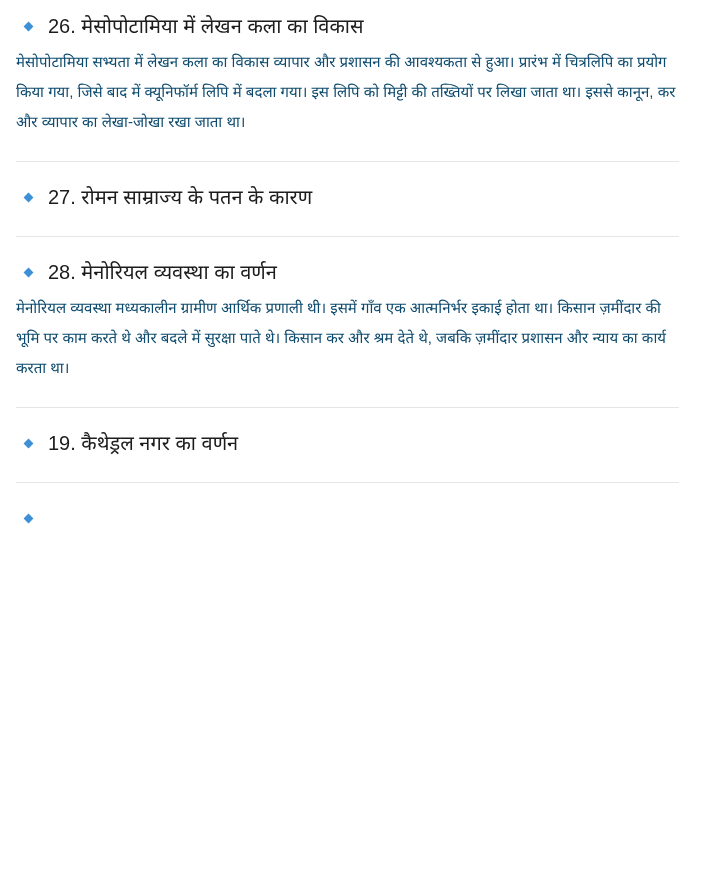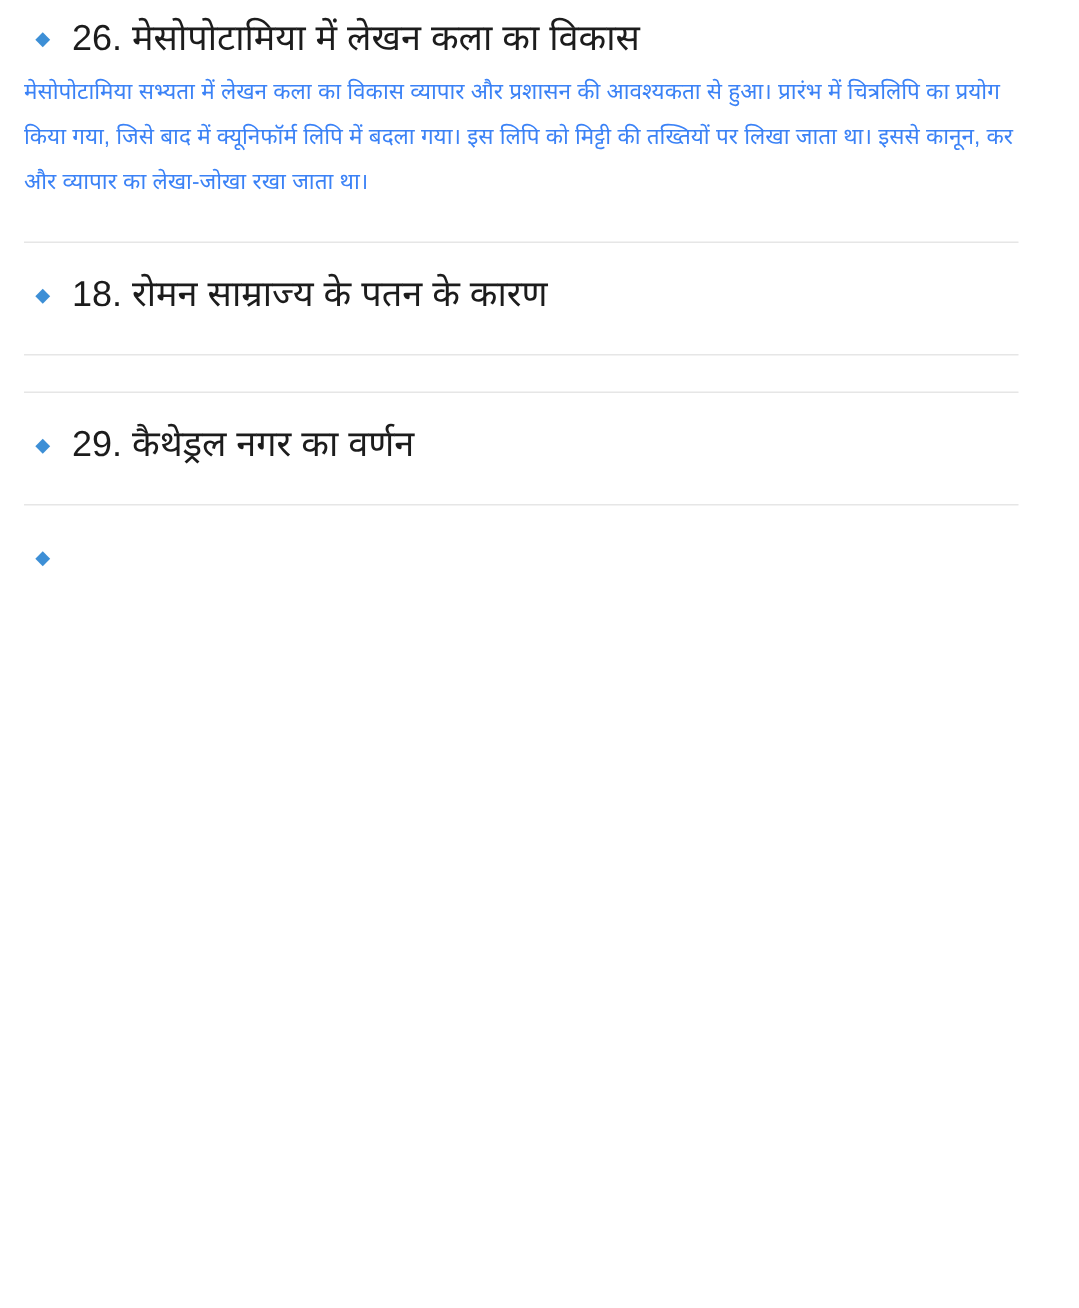--- a/index.html
+++ b/index.html
@@ -14,26 +14,26 @@
     display: flex; align-items: center;
     height: 30px; margin-top: 11px;
   }
   .section:first-child .section-head { margin-top: 11px; }
   .bullet {
     width: 7px; height: 7px; background: #3d8fd6;
     transform: rotate(45deg); margin-left: 9px; margin-right: 16px;
     flex: 0 0 auto;
   }
   .section-title {
-    font-size: 24px; font-weight: 500; color: #1c1c1c;
+    font-size: 20px; font-weight: 500; color: #1c1c1c;
     letter-spacing: 0; line-height: 30px; white-space: nowrap;
   }
   .section-body {
     margin: 6px 0 0 0; font-size: 15px; line-height: 30px;
-    color: #3b82f6; width: 662px;
+    color: #0c4a6e; width: 662px;
   }
   .divider {
     height: 1px; background: #e6e6e6; margin: 24px 0 20px 0;
     width: 663px;
   }
 </style>
 </head>
 <body>
 
 <div class="page">
@@ -43,33 +43,38 @@
       <span class="bullet"></span>
       <h3 class="section-title" style="margin:0">26. मेसोपोटामिया में लेखन कला का विकास</h3>
     </div>
     <p class="section-body">मेसोपोटामिया सभ्यता में लेखन कला का विकास व्यापार और प्रशासन की आवश्यकता से हुआ। प्रारंभ में चित्रलिपि का प्रयोग किया गया, जिसे बाद में क्यूनिफॉर्म लिपि में बदला गया। इस लिपि को मिट्टी की तख्तियों पर लिखा जाता था। इससे कानून, कर और व्यापार का लेखा-जोखा रखा जाता था।</p>
     <div class="divider"></div>
   </div>
 
   <div class="section">
     <div class="section-head">
       <span class="bullet"></span>
-      <h3 class="section-title" style="margin:0">18. रोमन साम्राज्य के पतन के कारण</h3>
+      <h3 class="section-title" style="margin:0">27. रोमन साम्राज्य के पतन के कारण</h3>
     </div>
-    <div class="divider"></div>
-  </div>
-
-  <div class="section">
     <div class="divider"></div>
   </div>
 
   <div class="section">
     <div class="section-head">
       <span class="bullet"></span>
-      <h3 class="section-title" style="margin:0">29. कैथेड्रल नगर का वर्णन</h3>
+      <h3 class="section-title" style="margin:0">28. मेनोरियल व्यवस्था का वर्णन</h3>
+    </div>
+    <p class="section-body">मेनोरियल व्यवस्था मध्यकालीन ग्रामीण आर्थिक प्रणाली थी। इसमें गाँव एक आत्मनिर्भर इकाई होता था। किसान ज़मींदार की भूमि पर काम करते थे और बदले में सुरक्षा पाते थे। किसान कर और श्रम देते थे, जबकि ज़मींदार प्रशासन और न्याय का कार्य करता था।</p>
+    <div class="divider"></div>
+  </div>
+
+  <div class="section">
+    <div class="section-head">
+      <span class="bullet"></span>
+      <h3 class="section-title" style="margin:0">19. कैथेड्रल नगर का वर्णन</h3>
     </div>
     <div class="divider"></div>
   </div>
 
   <div class="section">
     <div class="section-head">
       <span class="bullet"></span>
     </div>
   </div>
 

